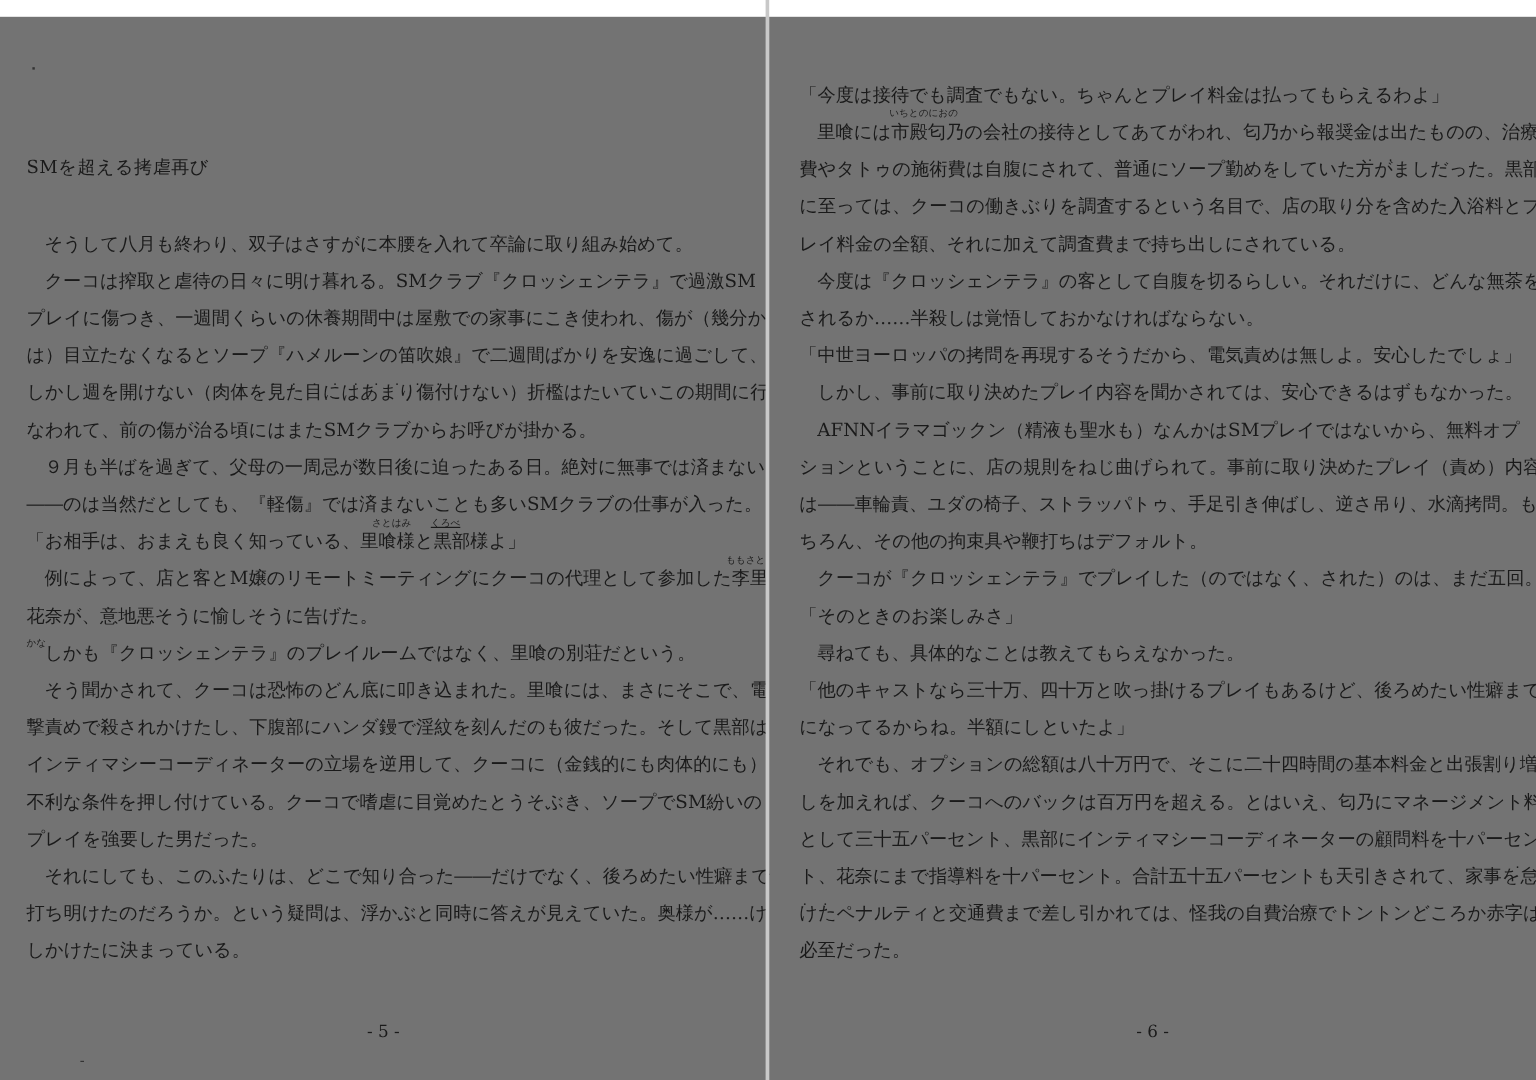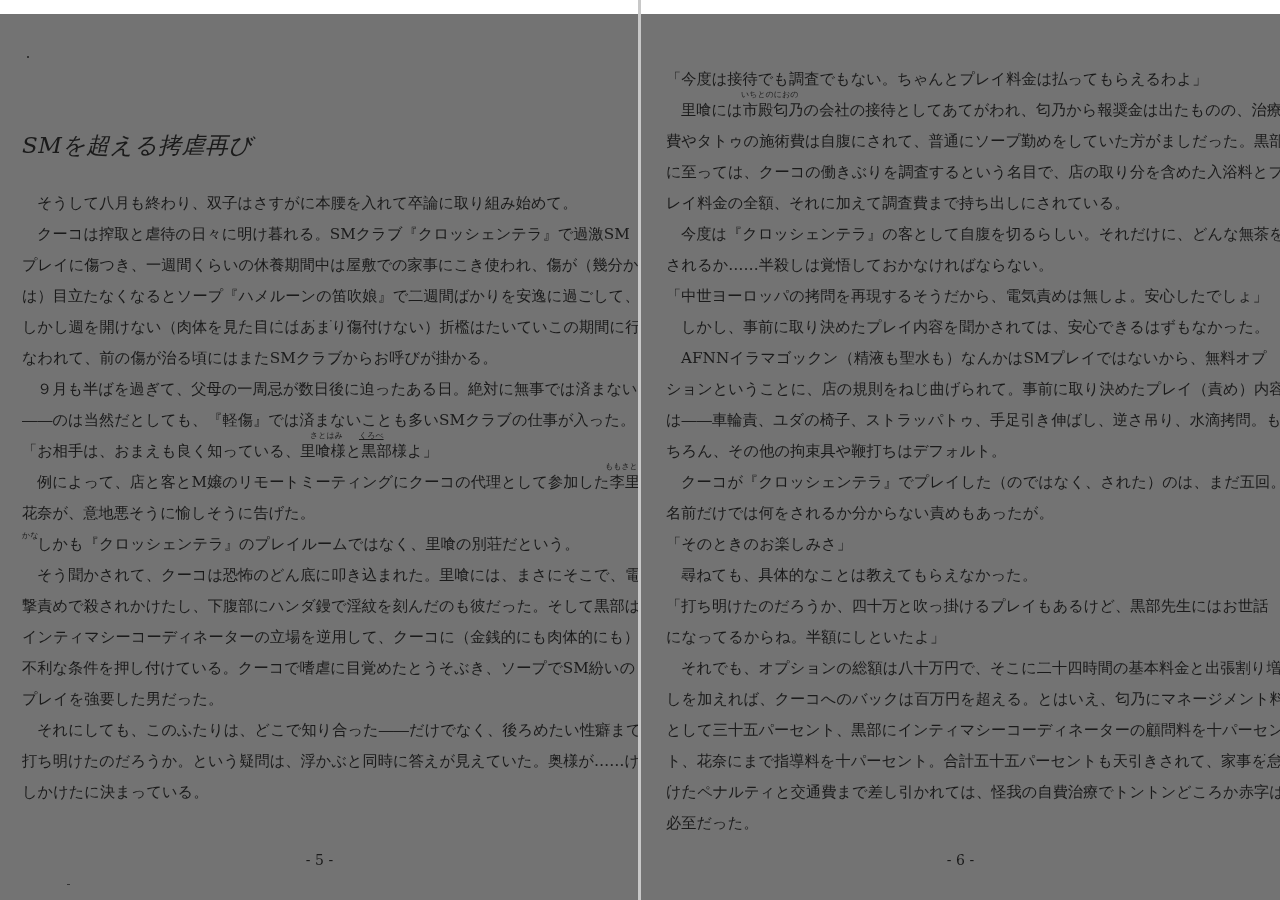--- a/index.html
+++ b/index.html
@@ -3,21 +3,21 @@
 <meta charset="utf-8">
 <style>
   html, body { margin:0; padding:0; background:#ffffff; }
   body { width:1280px; height:900px; position:relative; overflow:hidden;
          font-family:"DejaVu Serif","Liberation Serif",serif; color:#1a1a1a; }
   .page { position:absolute; top:14px; height:900px; background:#737373; }
   .page-left { left:0; width:639px; }
   .page-right { left:641px; width:639px; }
   .divider { position:absolute; left:638px; top:0; width:3px; height:900px; background:#c8c8c8; }
   .mark { position:absolute; width:2px; height:2px; background:#333; }
-  .heading { position:absolute; left:22px; top:116px; font-size:23px; letter-spacing:0.5px; white-space:nowrap;font-style:italic; }
+  .heading { position:absolute; left:22px; top:116px; font-size:15px; letter-spacing:0.5px; white-space:nowrap; }
   .text { position:absolute; font-size:15.2px; line-height:31px; }
   .page-left .text { left:22px; top:174px; width:600px; }
   .page-right .text { left:25px; top:50px; width:600px; }
   .line { height:31px; white-space:nowrap; position:relative; letter-spacing:0.05px; }
   .line.indent { padding-left:15px; }
   .ruby { position:absolute; top:-10px; left:0; font-size:8px; line-height:9px; white-space:nowrap; letter-spacing:0; }
   .emph-dots { position:absolute; top:-6px; font-size:9px; letter-spacing:8.2px; white-space:nowrap; }
   .page-number { position:absolute; top:838px; font-size:14px; width:100%; text-align:center; }
   .page-left .page-number { left:0; width:639px; }
   .page-right .page-number { left:0; width:639px; }
@@ -87,24 +87,23 @@
     <div class="line">レイ料金の全額、それに加えて調査費まで持ち出しにされている。</div>
     <div class="line indent">今度は『クロッシェンテラ』の客として自腹を切るらしい。それだけに、どんな無茶を</div>
     <div class="line">されるか……半殺しは覚悟しておかなければならない。</div>
     <div class="line">「中世ヨーロッパの拷問を再現するそうだから、電気責めは無しよ。安心したでしょ」</div>
     <div class="line indent">しかし、事前に取り決めたプレイ内容を聞かされては、安心できるはずもなかった。</div>
     <div class="line indent">AFNNイラマゴックン（精液も聖水も）なんかはSMプレイではないから、無料オプ</div>
     <div class="line">ションということに、店の規則をねじ曲げられて。事前に取り決めたプレイ（責め）内容</div>
     <div class="line">は――車輪責、ユダの椅子、ストラッパトゥ、手足引き伸ばし、逆さ吊り、水滴拷問。も</div>
     <div class="line">ちろん、その他の拘束具や鞭打ちはデフォルト。</div>
     <div class="line indent">クーコが『クロッシェンテラ』でプレイした（のではなく、された）のは、まだ五回。</div>
-    <div class="line">名前だけでは何をされるか分からない責めもあったが。</div>
     <div class="line">「そのときのお楽しみさ」</div>
     <div class="line indent">尋ねても、具体的なことは教えてもらえなかった。</div>
-    <div class="line">「打ち明けたのだろうか、四十万と吹っ掛けるプレイもあるけど、黒部先生にはお世話</div>
+    <div class="line">「他のキャストなら三十万、四十万と吹っ掛けるプレイもあるけど、後ろめたい性癖まで</div>
     <div class="line">になってるからね。半額にしといたよ」</div>
     <div class="line indent">それでも、オプションの総額は八十万円で、そこに二十四時間の基本料金と出張割り増</div>
     <div class="line">しを加えれば、クーコへのバックは百万円を超える。とはいえ、匂乃にマネージメント料</div>
     <div class="line">として三十五パーセント、黒部にインティマシーコーディネーターの顧問料を十パーセン</div>
     <div class="line">
       <span class="emph-dots" style="left:594px;">・</span>
       <span>ト、花奈にまで指導料を十パーセント。合計五十五パーセントも天引きされて、家事を怠</span>
     </div>
     <div class="line">
       <span class="emph-dots" style="left:0px;">・・</span>

